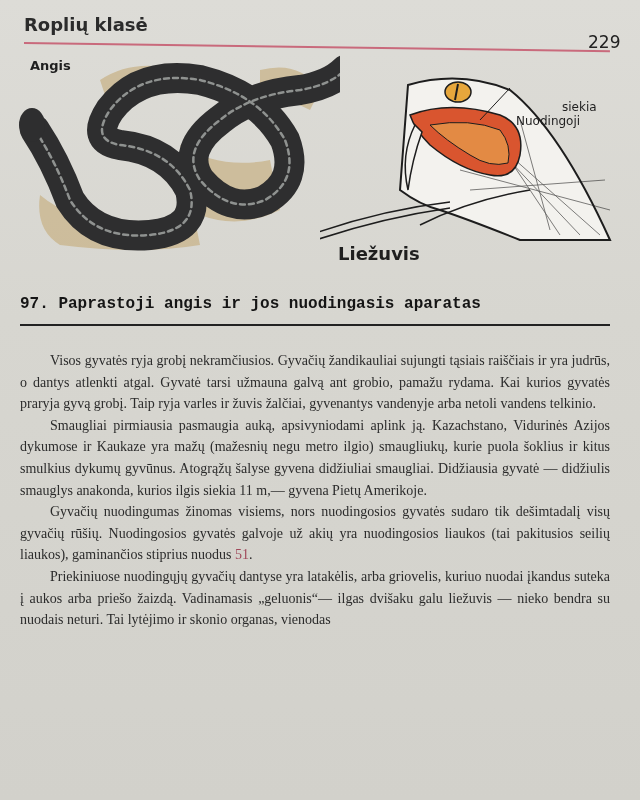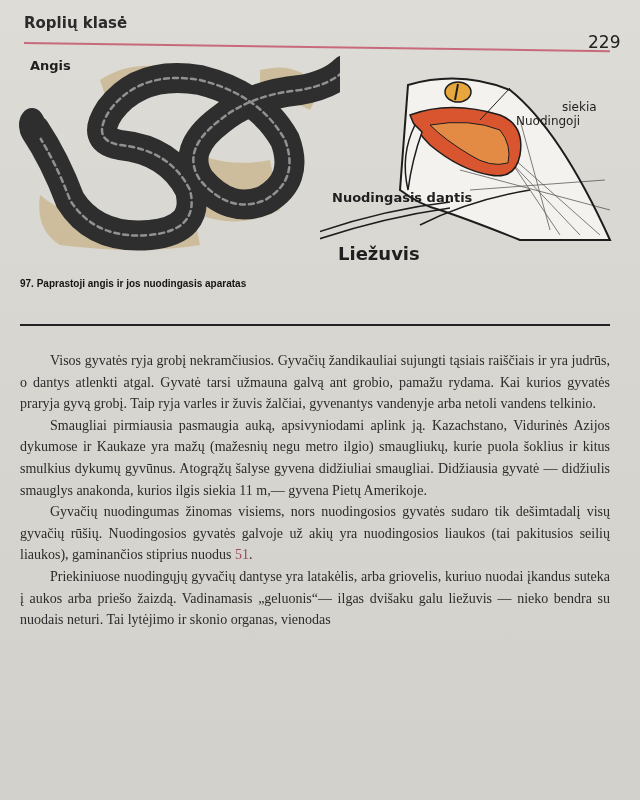--- a/index.html
+++ b/index.html
@@ -3,37 +3,37 @@
 <meta charset="utf-8">
 <style>
   html, body { margin:0; padding:0; }
   body {
     width:640px; height:800px; overflow:hidden; position:relative;
     background: linear-gradient(180deg,#dddcd7 0%,#d7d6d0 40%,#d2d1cb 100%);
     font-family:"Liberation Serif", serif; color:#2a2a2a;
   }
   .running-head {
     position:absolute; left:24px; top:14px;
-    font-family:"DejaVu Sans", sans-serif; font-weight:bold; font-size:15px; color:#2b2b2b;
+    font-family:"DejaVu Sans", sans-serif; font-weight:bold; font-size:18px; color:#2b2b2b;
   }
   .head-rule {
     position:absolute; left:24px; top:42px; width:586px; height:2px;
     background:#c96a7c; transform:rotate(0.8deg); transform-origin:left center;
   }
   .page-number {
     position:absolute; left:588px; top:32px;
     font-family:"DejaVu Sans", sans-serif; font-size:17px; color:#222;
   }
   .figure { position:absolute; left:0; top:50px; width:568px; height:230px; }
   .fig-label {
     position:absolute; font-family:"DejaVu Sans", sans-serif; font-weight:bold; color:#1f1f1f;
   }
   .caption {
-    position:absolute; left:20px; top:278px;
-    font-family:Liberation Sans, sans-serif; font-weight:bold; font-size:10px; color:#151515;
+    position:absolute; left:20px; top:295px;
+    font-family:Liberation Mono, monospace; font-weight:bold; font-size:16px; color:#151515;
   }
   .caption-rule {
     position:absolute; left:20px; top:324px; width:590px; height:2px; background:#222;
   }
   .body-text {
     position:absolute; left:20px; top:350px; width:590px;
     font-size:14px; line-height:21.6px; color:#2b2b2b; text-align:justify;
   }
   .body-text p { margin:0; text-indent:30px; }
   .fig-ref { color:#a0485a; }
@@ -77,21 +77,20 @@
     <ellipse cx="138" cy="32" rx="13" ry="10" fill="#e7a73c" stroke="#1d1d1d" stroke-width="1.5"></ellipse>
     <path d="M138 24 L135 40" stroke="#1d1d1d" stroke-width="2"></path>
     <path d="M95 65 Q80 95 88 130 Q92 100 102 72 Z" fill="#f3f2ee" stroke="#1d1d1d" stroke-width="1.5"></path>
     <path d="M-10 175 Q60 150 130 142 M-10 182 Q60 158 130 148" stroke="#1d1d1d" stroke-width="1.5" fill="none"></path>
     <path d="M100 165 Q150 140 210 130" stroke="#1d1d1d" stroke-width="1.5" fill="none"></path>
     <path d="M160 60 L190 28" stroke="#1d1d1d" stroke-width="1"></path>
   </svg>
 
   <div class="fig-label" style="left:516px;top:32px;font-size:12px;font-weight:normal;margin-top:32px;">Nuodingoji</div>
   <div class="fig-label" style="left:562px;top:50px;font-size:12px;font-weight:normal;">siekia</div>
-  <div class="fig-label" style="left:332px;top:140px;font-size:13px;">Nuodingasis dantis</div>
   <div class="fig-label" style="left:338px;top:193px;font-size:18px;">Liežuvis</div>
 </div>
 
 <div class="caption">97. Paprastoji angis ir jos nuodingasis aparatas</div>
 <div class="caption-rule"></div>
 
 <div class="body-text">
   <p>Visos gyvatės ryja grobį nekramčiusios. Gyvačių žandikauliai sujungti tąsiais raiščiais ir yra judrūs, o dantys atlenkti atgal. Gyvatė tarsi užmauna galvą ant grobio, pamažu rydama. Kai kurios gyvatės praryja gyvą grobį. Taip ryja varles ir žuvis žalčiai, gyvenantys vandenyje arba netoli vandens telkinio.</p>
   <p>Smaugliai pirmiausia pasmaugia auką, apsivyniodami aplink ją. Kazachstano, Vidurinės Azijos dykumose ir Kaukaze yra mažų (mažesnių negu metro ilgio) smaugliukų, kurie puola šoklius ir kitus smulkius dykumų gyvūnus. Atogrąžų šalyse gyvena didžiuliai smaugliai. Didžiausia gyvatė — didžiulis smauglys anakonda, kurios ilgis siekia 11 m,— gyvena Pietų Amerikoje.</p>
   <p><span>Gyvačių nuodingumas žinomas visiems, nors nuodingosios gyvatės sudaro tik dešimtadalį visų gyvačių rūšių. Nuodingosios gyvatės galvoje už akių yra nuodingosios liaukos (tai pakitusios seilių liaukos), gaminančios stiprius nuodus </span><span class="fig-ref">51</span><span>.</span></p>

